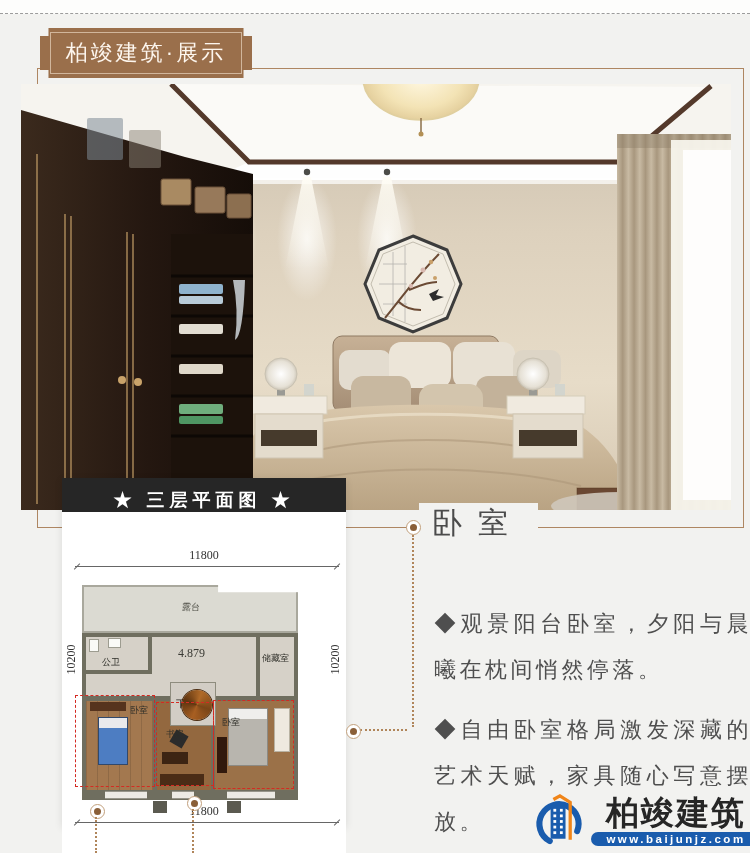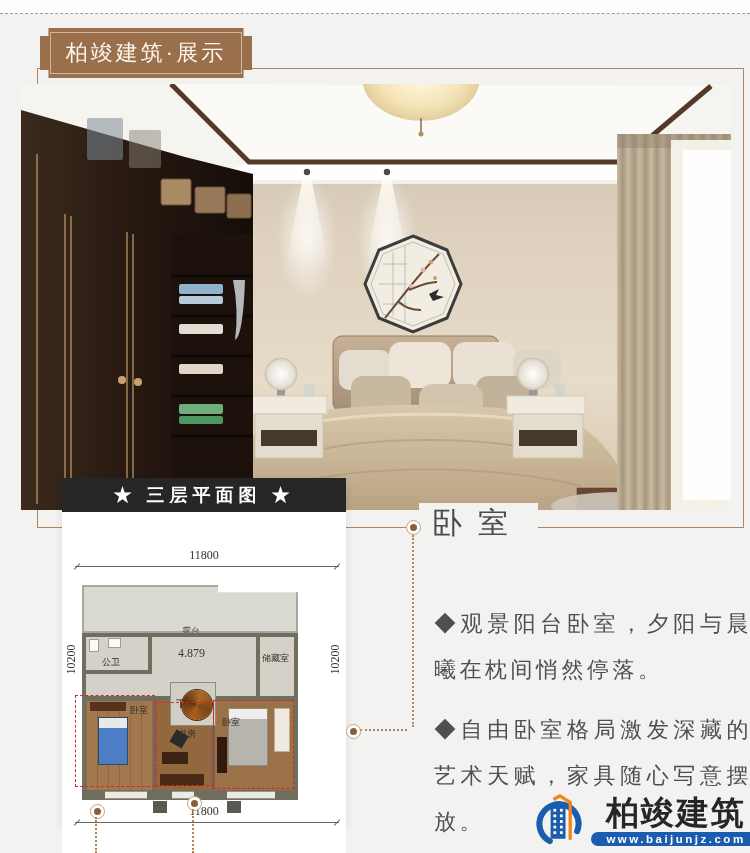--- a/index.html
+++ b/index.html
@@ -17,33 +17,33 @@
   .badge .inner{position:absolute;inset:4px 10px;border:1px solid rgba(255,240,224,.55);}
   .badge span{position:relative;color:#fdf6ee;font-size:22px;letter-spacing:3px;font-weight:500;}
 
   
   .photo{position:absolute;left:21px;top:84px;width:710px;height:426px;z-index:1;overflow:hidden;background:#d8ccba;}
   .photo svg{display:block;}
 
   
   .plan-card{position:absolute;left:62px;top:478px;width:284px;height:348px;background:#fff;z-index:3;
              box-shadow:0 2px 8px rgba(0,0,0,.10);}
-  .plan-header{height:34px;background:#262626;color:#fff;display:flex;align-items:center;justify-content:center;
+  .plan-header{height:34px;background:#262626;color:#fff;display:flex;align-items:flex-end;justify-content:center;
                font-size:18px;font-weight:bold;letter-spacing:5px;}
   .plan-body{position:relative;height:390px;background:#fff;border-radius:21px;}
   .plan-body *{box-sizing:border-box;}
   .dim-label{position:absolute;font-family:"Liberation Serif",serif;font-size:12px;color:#333;}
   .dim-line{position:absolute;border-top:1px solid #666;height:0;}
   .dim-line i{position:absolute;width:8px;height:1px;background:#666;transform:rotate(-45deg);top:-1px;}
   .dim-line i.r{right:-2px;} .dim-line i.l{left:-2px;}
   .dim-v{position:absolute;font-family:"Liberation Serif",serif;font-size:12px;color:#333;transform:rotate(-90deg);transform-origin:center;}
   .terrace{position:absolute;left:20px;top:73px;width:216px;height:48px;background:#dbdad2;
            clip-path:polygon(0 0,63% 0,63% 15%,100% 15%,100% 100%,0 100%);
            box-shadow:inset 0 0 0 2px #a9a89d;}
-  .terrace span{position:absolute;left:100px;top:16px;font-size:9px;color:#4c4c44;margin-top:24px;}
+  .terrace span{position:absolute;left:100px;top:16px;font-size:9px;color:#4c4c44;}
   .mid{position:absolute;left:20px;top:121px;width:216px;height:67px;background:#d6d1c8;}
   .wall{position:absolute;background:#6f6e5f;}
   .room-label{position:absolute;font-size:9px;color:#2e2e28;white-space:nowrap;}
   .elev{position:absolute;left:116px;top:134px;font-family:"Liberation Serif",serif;font-size:12px;color:#3a3a34;}
   .bathfx{position:absolute;background:#fafaf7;border:1px solid #9d9c90;}
   .stairs{position:absolute;left:108px;top:170px;width:46px;height:44px;background:#d2cdc5;border:1px solid #8e8c7e;}
   .stairs span{position:absolute;left:5px;top:14px;font-size:10px;color:#2b2b26;}
   .spiral{position:absolute;right:3px;top:7px;width:30px;height:30px;border-radius:50%;
           background:conic-gradient(from 200deg,#a85f22,#5e3410,#b06a28,#7a4517,#a85f22);box-shadow:0 0 0 1px #4c2c10;}
   .floor{position:absolute;top:189px;height:89px;background:#a3784f;
@@ -343,21 +343,21 @@
       <div class="furn" style="left:100px;top:240px;width:26px;height:12px;background:#3c2413;"></div>
       <div class="furn" style="left:110px;top:220px;width:14px;height:14px;background:#2b2b2b;transform:rotate(30deg);"></div>
       <div class="furn" style="left:98px;top:262px;width:44px;height:12px;background:#4a2c16;"></div>
       <div class="bed-gray" style="left:166px;top:196px;width:40px;height:58px;">
           <i></i>
         </div>
       <div class="furn" style="left:155px;top:225px;width:10px;height:36px;background:#31190d;"></div>
       <div class="furn" style="left:212px;top:196px;width:16px;height:44px;background:#efe9df;border:1px solid #b9b2a2;"></div>
 
       <span class="room-label" style="left:68px;top:192px;">卧室</span>
-      <span class="room-label" style="left:116px;top:216px;">书房</span>
+      <span class="room-label" style="left:104px;top:216px;">书房</span>
       <span class="room-label" style="left:160px;top:204px;">卧室</span>
 
       <div class="red-box" style="left:13px;top:183px;width:80px;height:92px;"></div>
       <div class="red-box" style="left:94px;top:190px;width:58px;height:84px;"></div>
       <div class="red-box" style="left:151px;top:188px;width:81px;height:89px;"></div>
 
       <div class="stub" style="left:91px;top:289px;"></div>
       <div class="stub" style="left:165px;top:289px;"></div>
 
       <span class="dim-label" style="left:0;right:0;top:292px;text-align:center;">11800</span>

